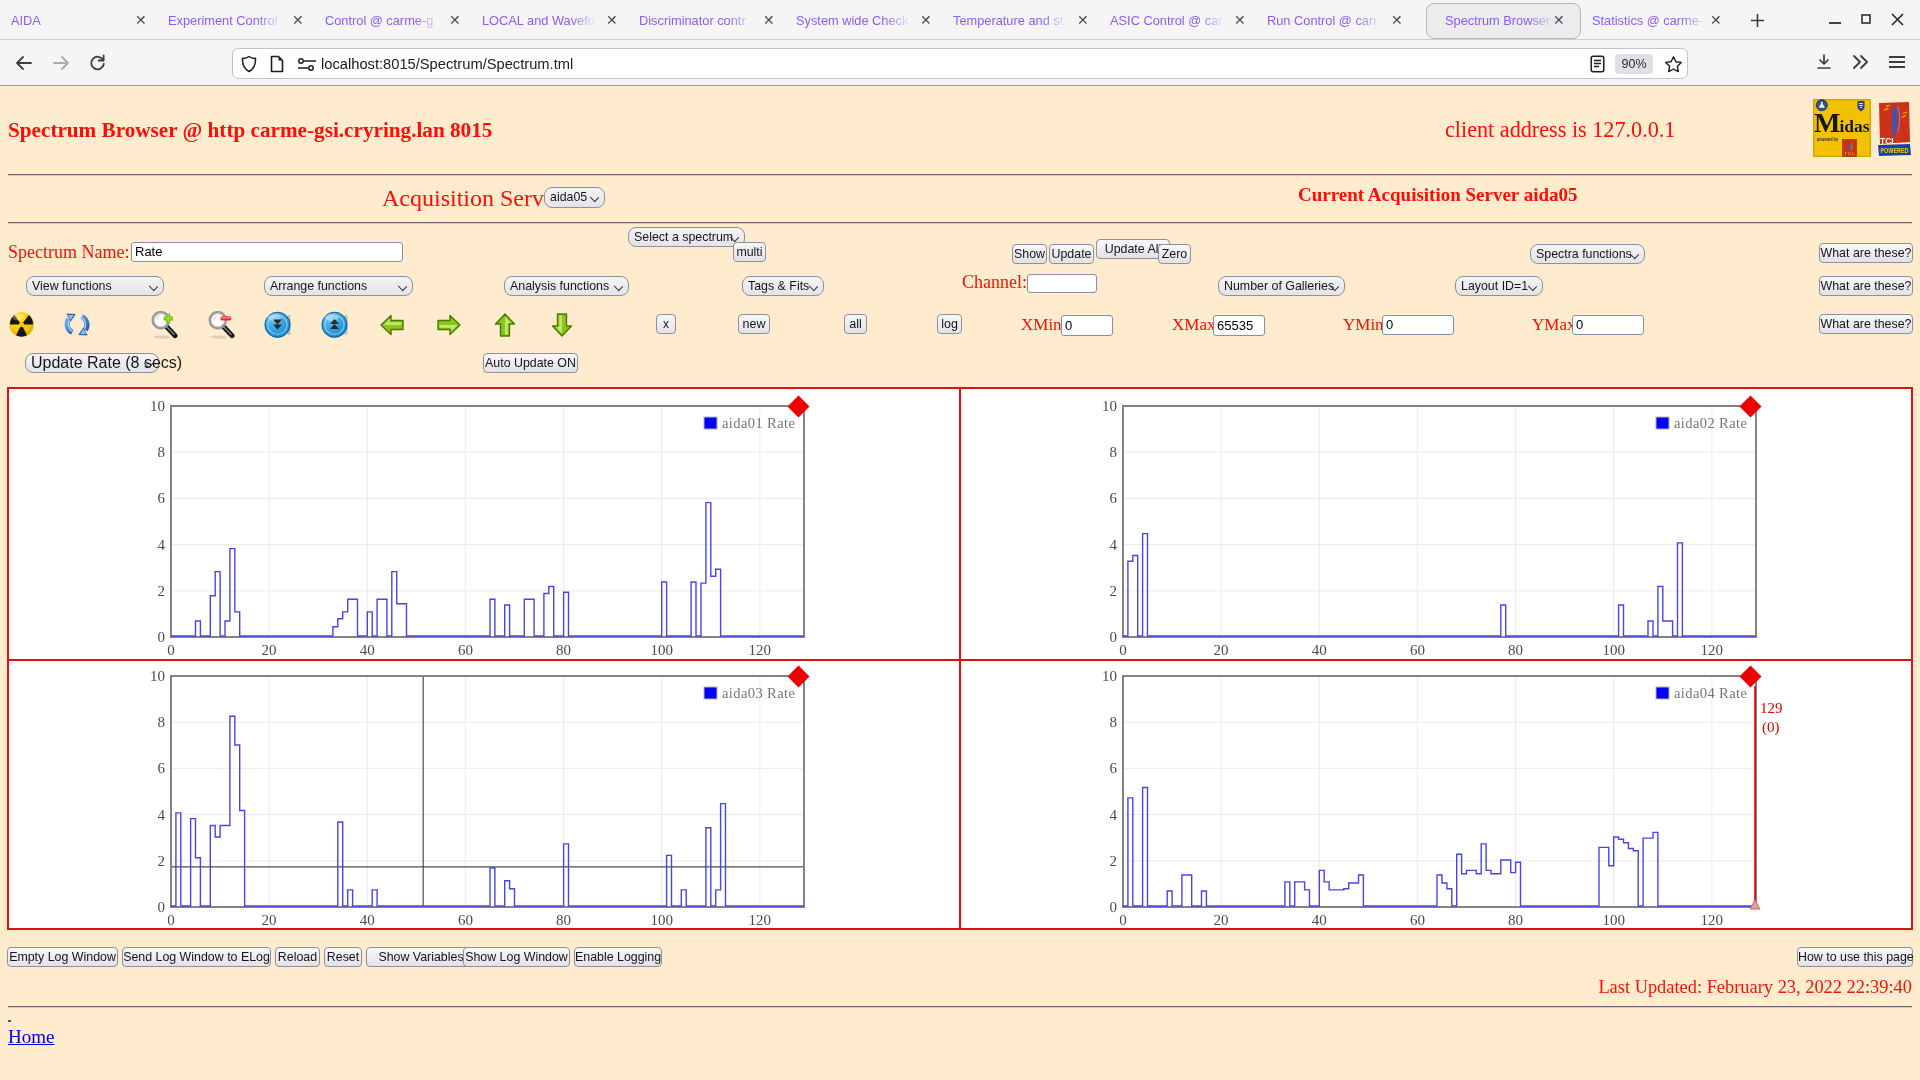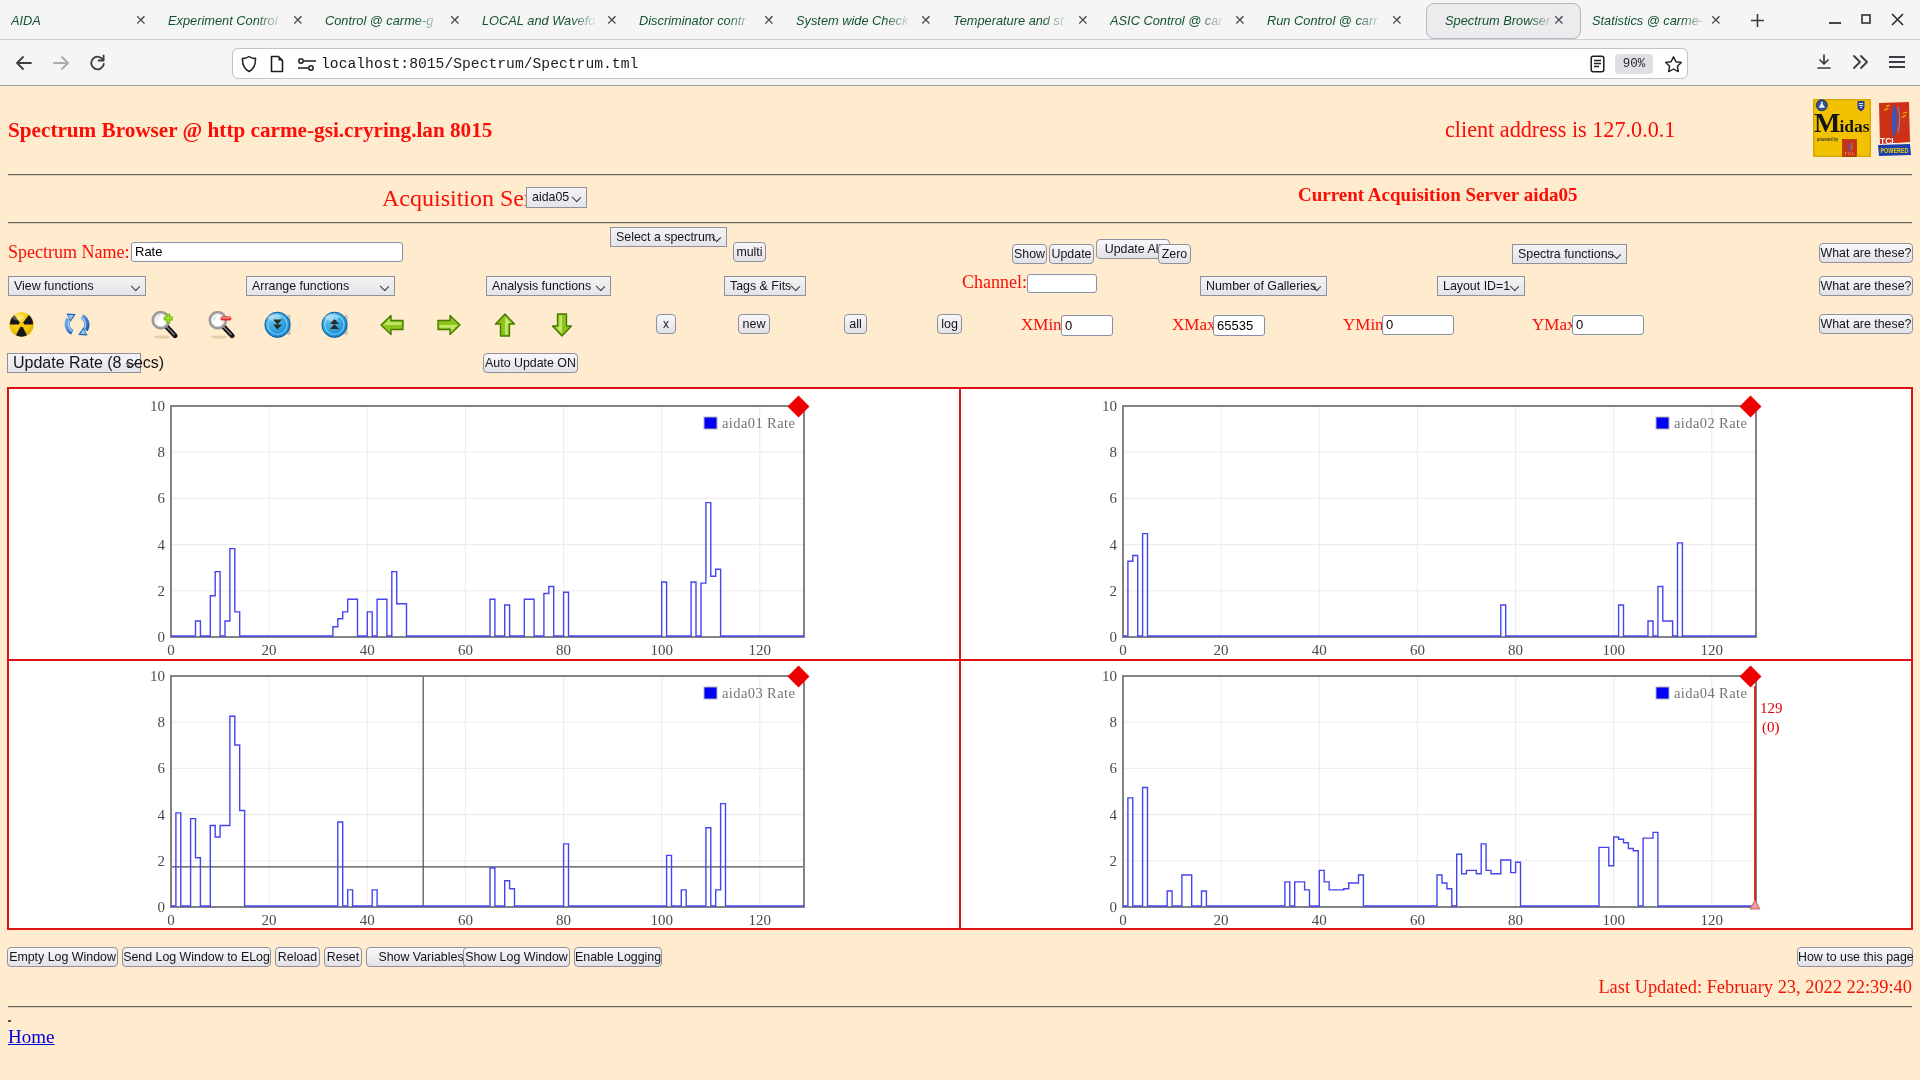--- a/index.html
+++ b/index.html
@@ -1,37 +1,37 @@
 <!DOCTYPE html>
 <html><head>
 <meta charset="utf-8">
 <style>
 * { margin:0; padding:0; box-sizing:border-box; }
 html,body { width:1920px; height:1080px; overflow:hidden; }
 body { font-family:"Liberation Sans", sans-serif; position:relative; background:#ffebcd; }
 .abs { position:absolute; }
 
 #tabbar { position:absolute; left:0; top:0; width:1920px; height:40px; background:#f5f5f6; border-bottom:1px solid #cfcfd4; }
-.tab-title { position:absolute; top:13px; font-size:12.8px; color:#14532d; white-space:nowrap; width:118px; overflow:hidden;
-  -webkit-mask-image:linear-gradient(90deg,#000 75%,transparent 98%); mask-image:linear-gradient(90deg,#000 75%,transparent 98%);font-style:italic; }
+.tab-title { position:absolute; top:13px; font-size:12.8px; color:#8b5cf6; white-space:nowrap; width:118px; overflow:hidden;
+  -webkit-mask-image:linear-gradient(90deg,#000 75%,transparent 98%); mask-image:linear-gradient(90deg,#000 75%,transparent 98%); }
 .tab-x { position:absolute; top:12px; font-size:14px; color:#4a4a52; font-weight:400; }
 #activetab { position:absolute; left:1426px; top:3px; width:155px; height:36px; background:#ececee; border:1px solid #b6b6bf; border-radius:8px; }
-#navbar { position:absolute; left:0; top:40px; width:1920px; height:46px; background:#f5f5f6; border-bottom:1px solid #9f9fa6;font-family:Liberation Mono, monospace; }
+#navbar { position:absolute; left:0; top:40px; width:1920px; height:46px; background:#f5f5f6; border-bottom:1px solid #9f9fa6; }
 #urlbar { position:absolute; left:232px; top:8px; width:1456px; height:31px; background:#fff; border:1px solid #c2c2c8; border-radius:6px; }
 .nicon { position:absolute; }
 #zoompill { position:absolute; left:1382px; top:5px; width:38px; height:20px; background:#e0e0e4; border-radius:4px; font-size:12.5px; color:#2a2a2e; text-align:center; line-height:20px; }
 
 #page { position:absolute; left:0; top:87px; width:1920px; height:993px; background:#ffebcd; }
 .red { color:#fa0e06; }
 .serif { font-family:"Liberation Serif", serif; }
 .hr { position:absolute; left:8px; width:1904px; height:2px; background:#696969; border-bottom:1px solid #d9cbb2; }
 .btn { position:absolute; height:20px; background:linear-gradient(#f8f8fa,#e2e2e6); border:1px solid #8f8f9d; border-radius:4px;
   font-size:12.4px; color:#15141a; text-align:center; line-height:18px; white-space:nowrap; }
-.sel { position:absolute; height:20px; background:linear-gradient(#f4f4f6,#e4e4e8); border:1px solid #8f8f9d; border-radius:0;
-  font-size:12.4px; color:#15141a; line-height:18px; padding-left:5px; white-space:nowrap; }
+.sel { position:absolute; height:20px; background:linear-gradient(#f4f4f6,#e4e4e8); border:1px solid #8f8f9d; border-radius:8px;
+  font-size:12.4px; color:#15141a; line-height:18px; padding-left:5px; white-space:nowrap;margin-left:18px; }
 .sel:after { content:""; position:absolute; right:6px; top:6px; width:6px; height:6px; border-right:1.6px solid #333; border-bottom:1.6px solid #333; transform:rotate(45deg) scale(1,.9); }
 .inp { position:absolute; background:#fff; border:1.5px solid #8590a4; border-radius:3px; font-size:13px; color:#000; padding-left:3px; line-height:17px; }
 .rlabel { position:absolute; font-family:"Liberation Serif", serif; font-size:18px; color:#fa0e06; white-space:nowrap; }
 .rlabel2 { position:absolute; font-family:"Liberation Serif", serif; font-size:17px; color:#fa0e06; white-space:nowrap; }
 </style>
 </head>
 <body>
 <div id="tabbar">
 <div class="tab-title" style="left:11px">AIDA</div>
 <div class="tab-x" style="left:135px">✕</div>

